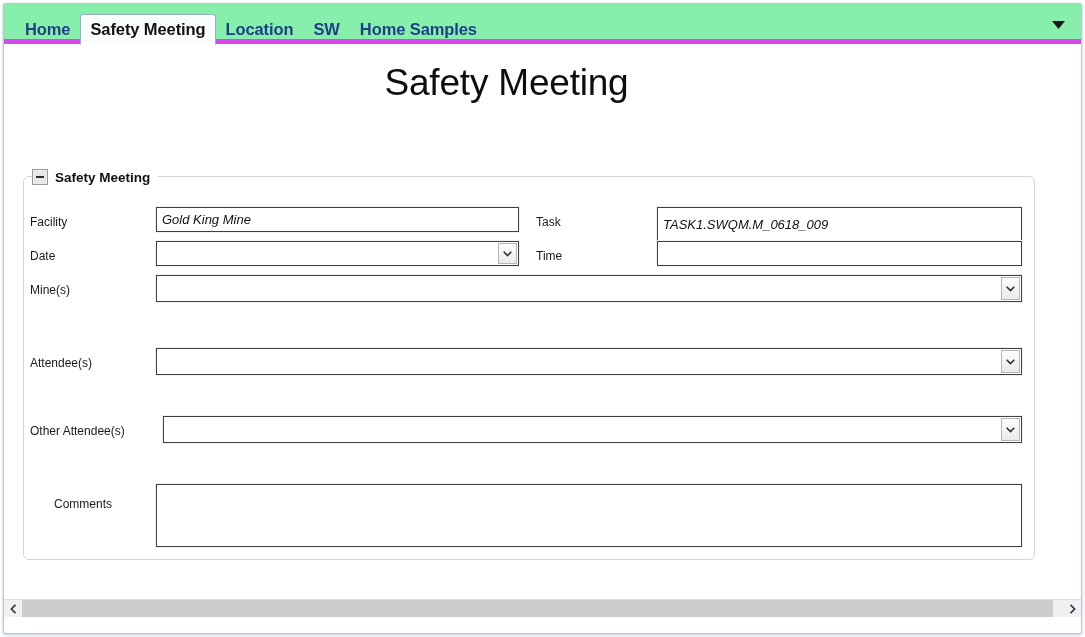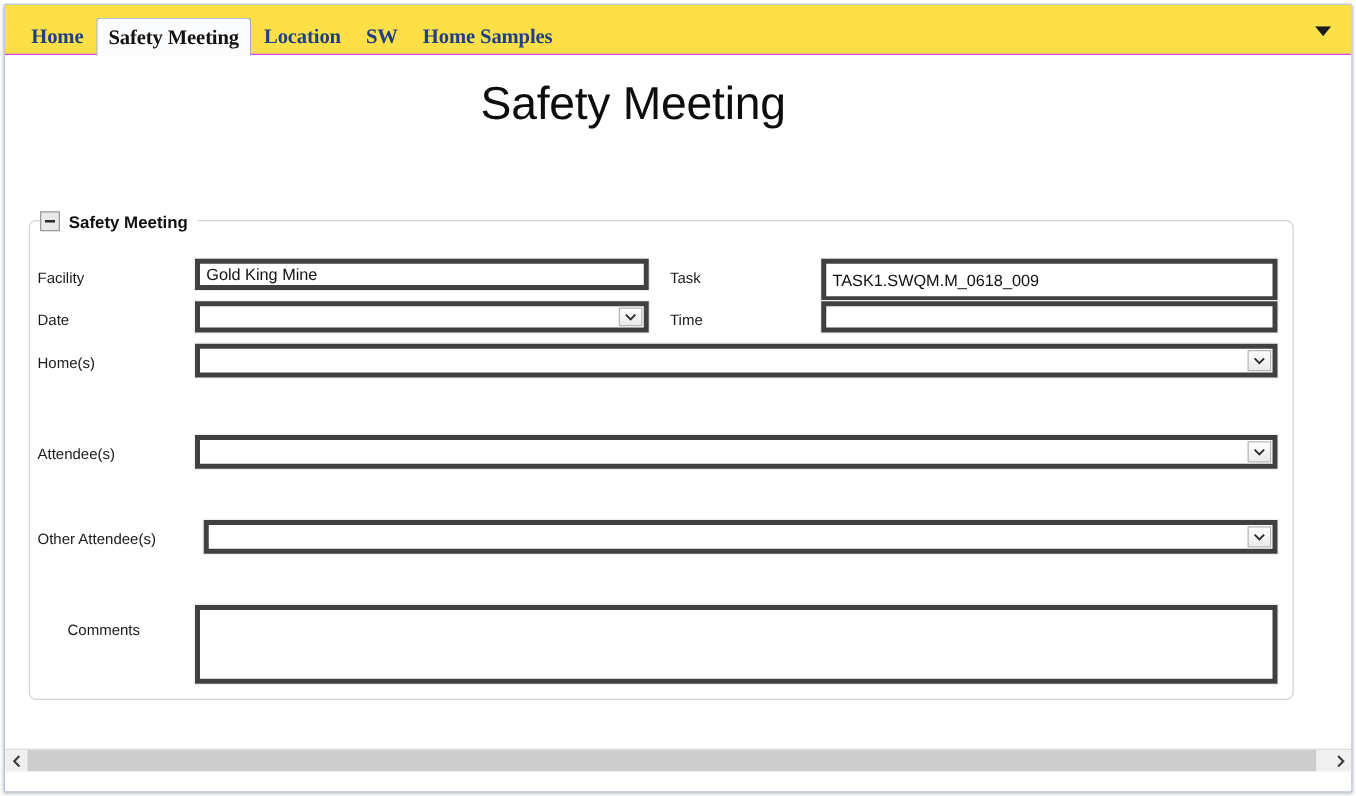--- a/index.html
+++ b/index.html
@@ -22,23 +22,22 @@
     box-shadow: 0 1px 3px rgba(120,130,145,0.45),
                 0 0 0 1px rgba(255,255,255,0.6) inset;
     overflow: hidden;
   }
 
   
   .tabstrip {
     position: absolute;
     left: 0; top: 0;
     width: 1077px; height: 40px;
-    background: #fde047;
-    border-bottom: 1px solid #d946ef;
-    font-family: Liberation Serif, serif;
+    background: #86efac;
+    border-bottom: 5px solid #d946ef;
   }
   .tabs {
     position: absolute;
     left: 11px; top: 8px;
     display: flex;
     align-items: flex-end;
     height: 32px;
   }
   .tab {
     position: relative;
@@ -139,22 +138,23 @@
   
   .field-label {
     position: absolute;
     font-size: 12px;
     color: #1a1a1a;
     white-space: nowrap;
   }
   .ctl {
     position: absolute;
     background: #ffffff;
-    border: 4px solid #404040;
+    border: 1px solid #404040;
     box-shadow: 0 0 0 1px #f0f0f0;
+    font-style: italic;
   }
   .ctl.text {
     display: flex;
     align-items: center;
     padding: 0 5px;
     font-size: 13px;
     color: #111111;
     overflow: hidden;
     white-space: nowrap;
   }
@@ -277,21 +277,21 @@
         <div class="combo-arrow">
           <svg width="9" height="6" viewBox="0 0 9 6">
             <path d="M0.7 0.7 L4.5 4.6 L8.3 0.7" stroke="#2b2b2b" stroke-width="1.5" fill="none"></path>
           </svg>
         </div>
       </div>
 
       <div class="field-label" style="left:512px; top:72px;">Time</div>
       <div class="ctl text" style="left:633px; top:64px; width:365px; height:25px;" placeholder=""></div>
 
-      <div class="field-label" style="left:6px; top:106px;">Home(s)</div>
+      <div class="field-label" style="left:6px; top:106px;">Mine(s)</div>
       <div class="ctl combo" style="left:132px; top:98px; width:866px; height:27px;">
         <div class="combo-field" placeholder=""></div>
         <div class="combo-arrow">
           <svg width="9" height="6" viewBox="0 0 9 6">
             <path d="M0.7 0.7 L4.5 4.6 L8.3 0.7" stroke="#2b2b2b" stroke-width="1.5" fill="none"></path>
           </svg>
         </div>
       </div>
 
       <div class="field-label" style="left:6px; top:179px;">Attendee(s)</div>

